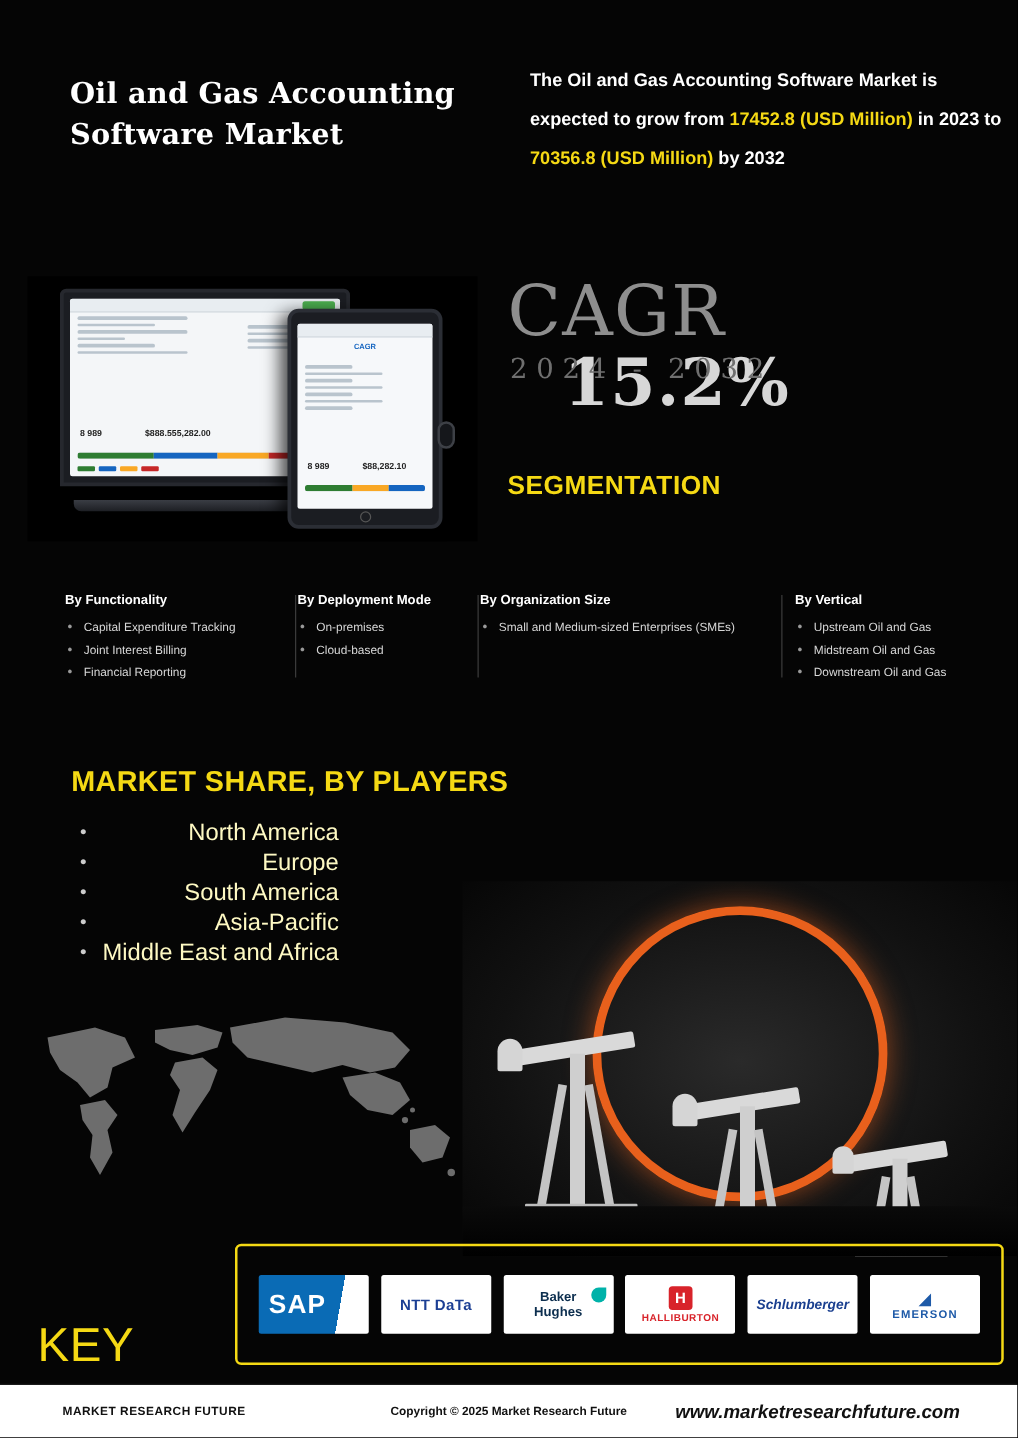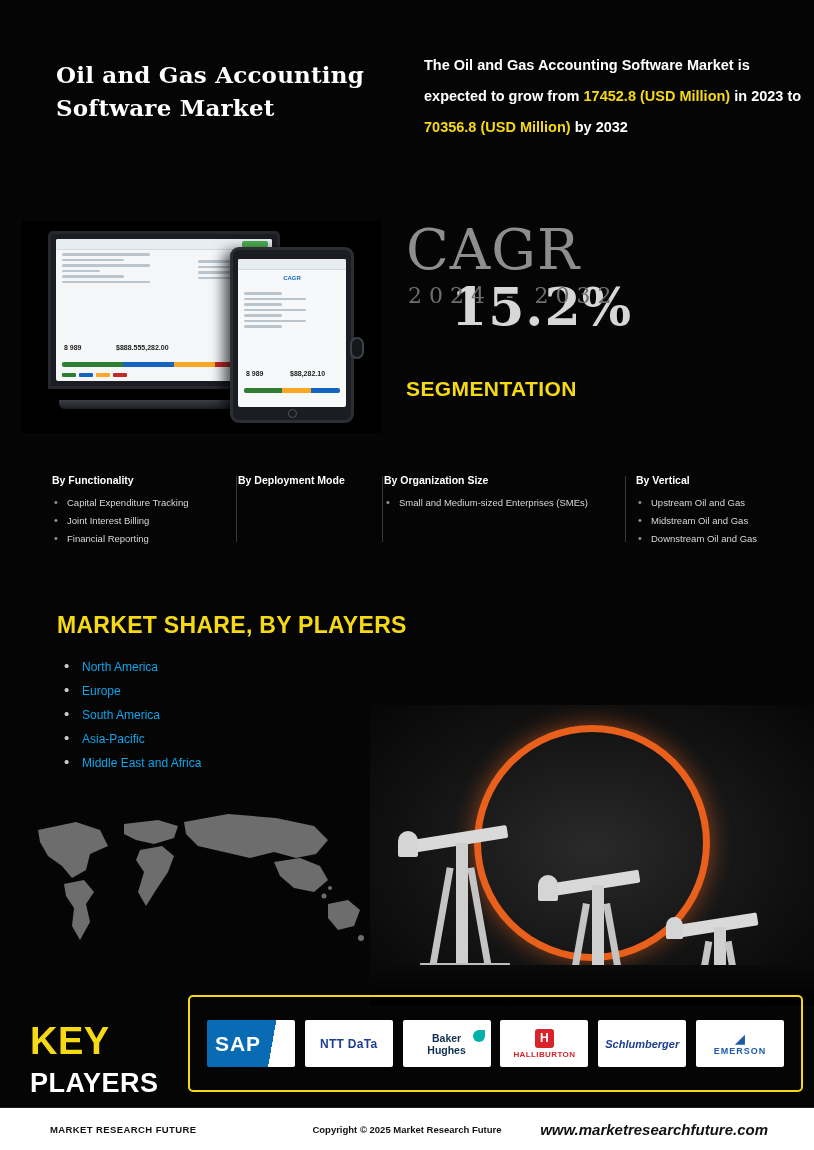--- a/index.html
+++ b/index.html
@@ -98,21 +98,21 @@
   .seg-1 { left: 192px; width: 145px; }
   .seg-2 { left: 338px; width: 242px; }
   .seg-3 { left: 590px; width: 160px; }
 
   
   .ms-title {
     position: absolute; left: 57px; top: 612px;
     font-size: 23px; font-weight: 700; color: #f5d914; letter-spacing: .3px;
   }
   .ms-list { position: absolute; left: 64px; top: 655px; list-style: none; }
-  .ms-list li { font-size: 12px; color: #0ea5e9; line-height: 24px; padding-left: 18px; position: relative; }
+  .ms-list li { font-size: 19px; color: #fef9c3; line-height: 24px; padding-left: 18px; position: relative; text-align: right; }
   .ms-list li::before { content: "•"; position: absolute; left: 0; top: -1px; color: #cccccc; font-size: 15px; }
 
   
   .map { position: absolute; left: 28px; top: 800px; width: 340px; height: 160px; }
   .map svg { width: 100%; height: 100%; display: block; }
 
   
   .photo {
     position: absolute; left: 370px; top: 705px; width: 444px; height: 300px;
     background: radial-gradient(ellipse at 50% 48%, #2a2a2a 0%, #111 62%, #050505 100%);
@@ -127,22 +127,22 @@
   .pj { position: absolute; bottom: 14px; }
   .pj .beam { position: absolute; width: 96px; height: 13px; background: #d9d9d9; border-radius: 2px; transform: rotate(-9deg); }
   .pj .post { position: absolute; width: 12px; background: #cfcfcf; }
   .pj .leg { position: absolute; width: 7px; background: #c4c4c4; }
   .pj .base { position: absolute; height: 8px; background: #bdbdbd; border-radius: 1px; }
   .pj .head { position: absolute; width: 20px; height: 26px; background: #d5d5d5; border-radius: 10px 10px 2px 2px; }
   .ground { position: absolute; left: 0; right: 0; bottom: 0; height: 40px; background: linear-gradient(#0a0a0a, #000); }
 
   
   .key-players {
-    position: absolute; left: 30px; top: 1020px;
-    font-size: 38px; font-weight: 700; color: #f5d914; line-height: 42px; letter-spacing: -.5px;
+    position: absolute; left: 30px; top: 1056px;
+    font-size: 38px; font-weight: 400; color: #f5d914; line-height: 42px; letter-spacing: -.5px;
   }
   .key-players span { display: block; font-size: 27px; color: #ffffff; letter-spacing: .5px; }
   .logo-box {
     position: absolute; left: 188px; top: 995px; width: 615px; height: 97px;
     border: 2px solid #f5d914; border-radius: 5px;
   }
   .logos { position: absolute; inset: 0; display: flex; align-items: center; justify-content: space-around; padding: 0 12px; }
   .logo {
     width: 88px; height: 47px; background: #ffffff; border-radius: 2px;
     display: flex; align-items: center; justify-content: center;
@@ -253,20 +253,24 @@
     <div class="seg seg-0">
       <h4>By Functionality</h4>
       <ul>
         <li>Capital Expenditure Tracking</li>
         <li>Joint Interest Billing</li>
         <li>Financial Reporting</li>
       </ul>
     </div>
     <div class="seg seg-1">
       <h4>By Deployment Mode</h4>
+      <ul>
+        <li>On-premises</li>
+        <li>Cloud-based</li>
+      </ul>
     </div>
     <div class="seg seg-2">
       <h4>By Organization Size</h4>
       <ul>
         <li>Small and Medium-sized Enterprises (SMEs)</li>
       </ul>
     </div>
     <div class="seg seg-3">
       <h4>By Vertical</h4>
       <ul>

